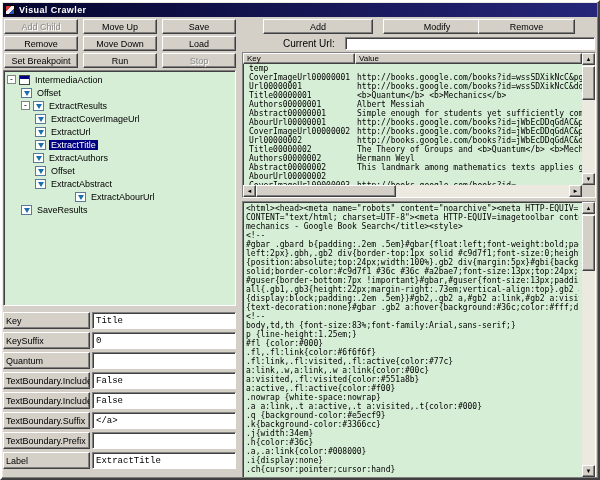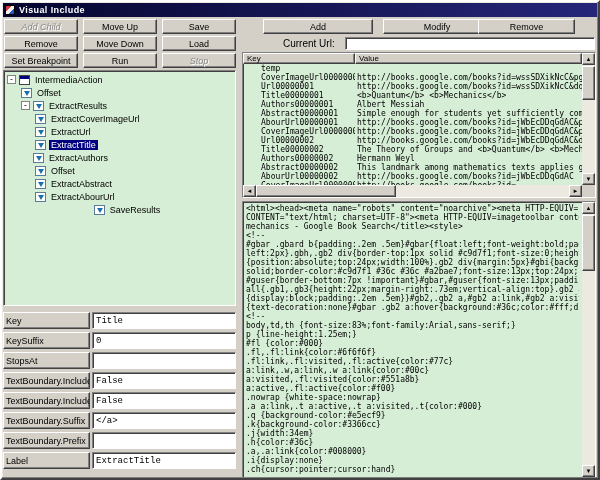--- a/index.html
+++ b/index.html
@@ -4,21 +4,21 @@
 <style>
   *{margin:0;padding:0;box-sizing:border-box;}
   html,body{width:600px;height:480px;}
   body{position:relative;background:#d4d0c8;font-family:"Liberation Sans",sans-serif;overflow:hidden;color:#000;}
   .frame{position:absolute;inset:0;border:2px solid;border-color:#ffffff #404040 #404040 #ffffff;box-shadow:inset -1px -1px 0 #808080,inset 1px 1px 0 #ece9e2;pointer-events:none;}
   .titlebar{position:absolute;left:2px;top:2px;right:2px;height:15px;background:linear-gradient(90deg,#05052e,#26267a);display:flex;align-items:center;gap:4px;padding:0 3px;}
   .app-icon{width:10px;height:10px;flex:none;border:1px solid #000;background:linear-gradient(135deg,#d93a3a 0 33%,#f2f2f2 33% 66%,#2d53c0 66%);}
   .title-text{color:#fff;font-size:9px;font-weight:bold;letter-spacing:.4px;}
 
   .btn{height:15px;background:#d4d0c8;border:1px solid;border-color:#ffffff #404040 #404040 #ffffff;box-shadow:inset -1px -1px 0 #808080;font-size:9px;font-family:"Liberation Sans",sans-serif;display:flex;align-items:center;justify-content:center;white-space:nowrap;overflow:hidden;cursor:default;color:#000;}
-  .btn.disabled{color:#8a8a8a;text-shadow:1px 1px 0 #fff;font-style:italic;}
+  .btn.disabled{color:#8a8a8a;text-shadow:1px 1px 0 #fff;}
 
   .left-toolbar{position:absolute;left:4px;top:19px;width:232px;display:grid;grid-template-columns:1fr 1fr 1fr;gap:2px 5px;}
 
   .sunken-green{background:#d6eed6;border:1px solid;border-color:#808080 #ffffff #ffffff #808080;box-shadow:inset 1px 1px 0 #404040;}
   .tree{position:absolute;left:3px;top:70px;width:233px;height:236px;overflow:hidden;font-size:9px;padding-top:2px;}
   .tree-row{display:flex;align-items:center;height:13px;white-space:nowrap;}
   .expander{width:9px;height:9px;flex:none;border:1px solid #848484;background:#fff;font-size:8px;line-height:7px;text-align:center;margin-right:3px;font-family:"DejaVu Sans Mono",monospace;}
   .nicon{width:11px;height:10px;flex:none;margin-right:3px;position:relative;background:#fff;border:1px solid #5a7a9a;}
   .nicon::after{content:"";position:absolute;left:2px;top:2px;border-left:3px solid transparent;border-right:3px solid transparent;border-top:5px solid #1a6fae;}
   .nicon.root{border-color:#444;}
@@ -37,21 +37,21 @@
   .current-url-label{position:absolute;left:283px;top:38px;font-size:10px;}
   .current-url-field{position:absolute;left:345px;top:37px;width:250px;height:13px;background:#fff;border:1px solid;border-color:#808080 #ffffff #ffffff #808080;box-shadow:inset 1px 1px 0 #404040;font-size:9px;padding:0 3px;overflow:hidden;white-space:nowrap;}
 
   .results-table{position:absolute;left:242px;top:52px;width:354px;height:146px;overflow:hidden;}
   .table-header{display:flex;height:11px;margin-right:13px;}
   .th{background:#d4d0c8;border:1px solid;border-color:#ffffff #404040 #404040 #ffffff;box-shadow:inset -1px -1px 0 #808080;font-size:8px;display:flex;align-items:center;padding:0 3px;overflow:hidden;}
   .th-key{width:112px;flex:none;}
   .th-value{flex:1;}
   .table-body{position:absolute;left:0;top:11px;right:13px;bottom:12px;overflow:hidden;font-size:8px;line-height:9px;font-family:"DejaVu Sans Mono",monospace;}
   .trow{display:flex;height:9px;white-space:nowrap;}
-  .tkey{width:112px;flex:none;overflow:hidden;padding-left:18px;}
+  .tkey{width:112px;flex:none;overflow:hidden;padding-left:6px;}
   .tval{flex:1;overflow:hidden;padding-left:2px;}
 
   .vscroll{position:absolute;width:13px;background:#eceae0;}
   .hscroll{position:absolute;height:12px;background:#eceae0;}
   .sb-btn{position:absolute;width:13px;height:12px;background:#d4d0c8;border:1px solid;border-color:#ffffff #404040 #404040 #ffffff;box-shadow:inset -1px -1px 0 #808080;font-size:6px;line-height:10px;text-align:center;color:#000;}
   .sb-up{top:0;left:0;} .sb-down{bottom:0;left:0;}
   .sb-left{left:0;top:0;} .sb-right{right:0;top:0;}
   .sb-thumb{position:absolute;background:#d4d0c8;border:1px solid;border-color:#ffffff #404040 #404040 #ffffff;box-shadow:inset -1px -1px 0 #808080;}
   .tbl-vs{top:0;right:0;bottom:12px;}
   .tbl-vs .sb-thumb{left:0;width:13px;top:13px;height:34px;}
@@ -63,21 +63,21 @@
   .source-content{position:absolute;left:3px;top:2px;right:16px;bottom:2px;overflow:hidden;font-size:8px;line-height:9px;font-family:"DejaVu Sans Mono",monospace;white-space:pre;}
   .cline{height:9px;overflow:hidden;}
   .src-vs{top:0;right:0;bottom:0;}
   .src-vs .sb-thumb{left:0;width:13px;top:13px;height:56px;}
 </style>
 </head>
 <body>
 
 <div class="titlebar">
   <span class="app-icon"></span>
-  <span class="title-text">Visual Include</span>
+  <span class="title-text">Visual Crawler</span>
 </div>
 
 <div class="left-toolbar">
     <button class="btn disabled">Add Child</button>
     <button class="btn">Move Up</button>
     <button class="btn">Save</button>
     <button class="btn">Remove</button>
     <button class="btn">Move Down</button>
     <button class="btn">Load</button>
     <button class="btn">Set Breakpoint</button>
@@ -117,41 +117,41 @@
       <span class="tlabel">ExtractAuthors</span>
     </div>
     <div class="tree-row" style="padding-left: 31px;">
       <span class="nicon"></span>
       <span class="tlabel">Offset</span>
     </div>
     <div class="tree-row" style="padding-left: 31px; text-align: right;">
       <span class="nicon"></span>
       <span class="tlabel">ExtractAbstract</span>
     </div>
-    <div class="tree-row" style="padding-left: 31px;">
+    <div class="tree-row" style="padding-left: 31px; margin-left: 40px;">
       <span class="nicon"></span>
       <span class="tlabel">ExtractAbourUrl</span>
     </div>
-    <div class="tree-row" style="padding-left: 17px; justify-content: center;">
+    <div class="tree-row" style="padding-left: 17px;">
       <span class="nicon"></span>
       <span class="tlabel">SaveResults</span>
     </div>
   </div>
 
 <div class="property-form">
     <div class="frow">
       <div class="flabel">Key</div>
       <div class="finput">Title</div>
     </div>
     <div class="frow">
       <div class="flabel">KeySuffix</div>
       <div class="finput">0</div>
     </div>
     <div class="frow">
-      <div class="flabel">StopsAt</div>
+      <div class="flabel">Quantum</div>
       <div class="finput"></div>
     </div>
     <div class="frow">
       <div class="flabel">TextBoundary.Include</div>
       <div class="finput">False</div>
     </div>
     <div class="frow">
       <div class="flabel">TextBoundary.Include</div>
       <div class="finput">False</div>
     </div>
@@ -225,21 +225,20 @@
       <div class="trow">
         <div class="tkey">Authors00000002</div>
         <div class="tval">Hermann Weyl</div>
       </div>
       <div class="trow">
         <div class="tkey">Abstract00000002</div>
         <div class="tval">This landmark among mathematics texts applies group theory to quantum me</div>
       </div>
       <div class="trow">
         <div class="tkey">AbourUrl00000002</div>
-        <div class="tval">http://books.google.com/books?id=jWbEcDDqGdAC</div>
       </div>
       <div class="trow">
         <div class="tkey">CoverImageUrl00000003</div>
         <div class="tval">http://books.google.com/books?id=</div>
       </div>
     </div>
   <div class="vscroll tbl-vs">
     <div class="sb-btn sb-up">▲</div>
     <div class="sb-thumb"></div>
     <div class="sb-btn sb-down">▼</div>

